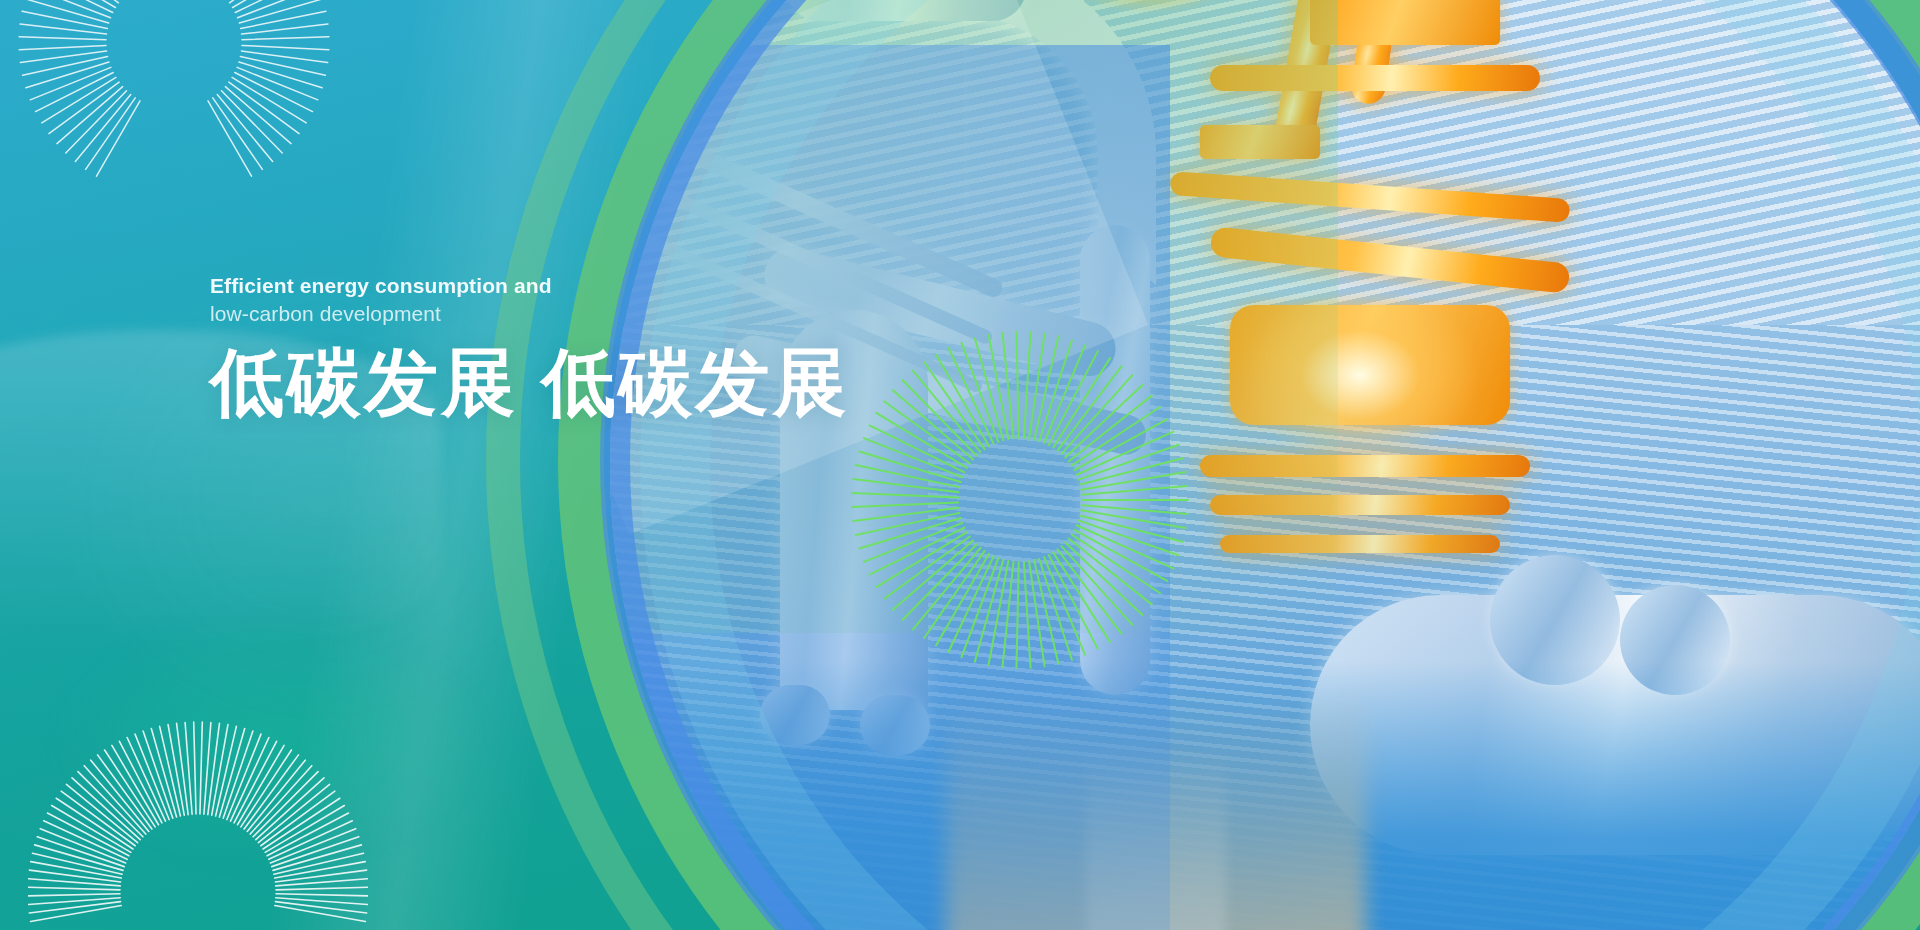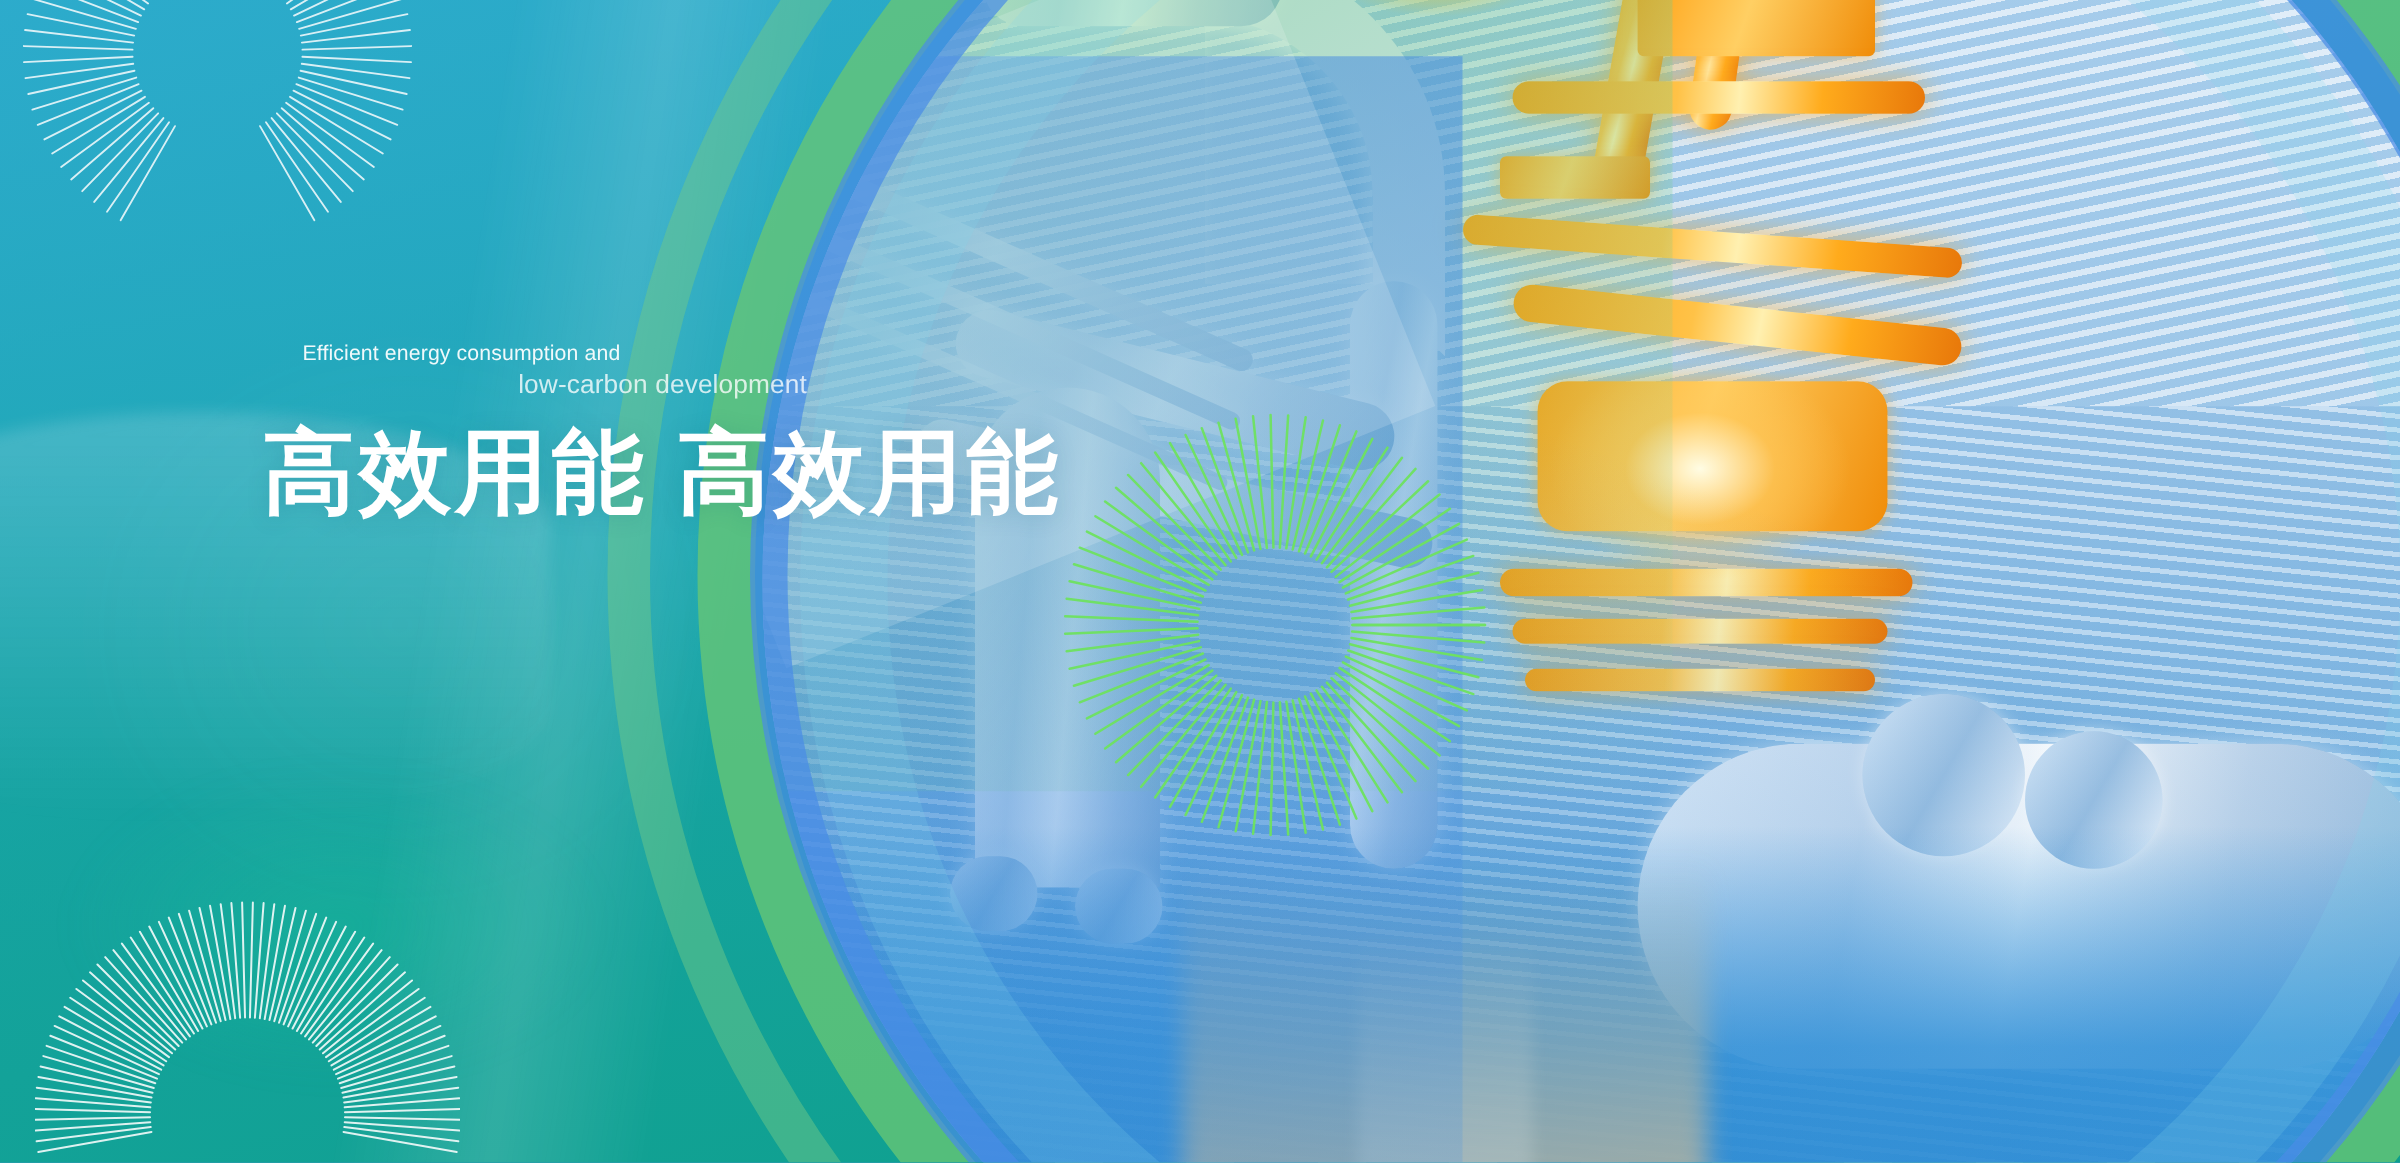--- a/index.html
+++ b/index.html
@@ -173,31 +173,29 @@
     border-color:rgba(130,215,235,.20);
   }
   
   .copy{
     position:absolute;left:210px;top:272px;width:640px;
     z-index:40;
   }
   .eyebrow{margin:0;line-height:1.32;}
   .eyebrow .l1{
     display:block;
-    font-size:17px;font-weight:400;
+    font-size:21px;font-weight:700;
     color:rgba(255,255,255,.93);
     letter-spacing:.1px;
-    margin-left:32px;
   }
   .eyebrow .l2{
     display:block;
     font-size:21px;font-weight:400;
     color:rgba(255,255,255,.78);
     letter-spacing:.1px;
-    text-align:center;
   }
   .headline{
     margin:18px 0 0 0;
     font-size:74px;line-height:1.04;
     font-weight:700;
     color:#ffffff;
     letter-spacing:3px;
     white-space:nowrap;
     text-shadow:0 2px 18px rgba(10,90,110,.18);
   }
@@ -507,16 +505,16 @@
         <line x1="231.78" y1="164.81" x2="337.41" y2="155.94" stroke-linecap="round"></line>
         <line x1="232.00" y1="170.00" x2="338.00" y2="170.00" stroke-linecap="round"></line>
       </g>
   </svg>
 
   <div class="copy">
     <p class="eyebrow">
       <span class="l1">Efficient energy consumption and</span>
       <span class="l2">low-carbon development</span>
     </p>
-    <h1 class="headline">高效用能 高效用能</h1>
+    <h1 class="headline">低碳发展 低碳发展</h1>
   </div>
 
 </div>
 
 </body></html>

